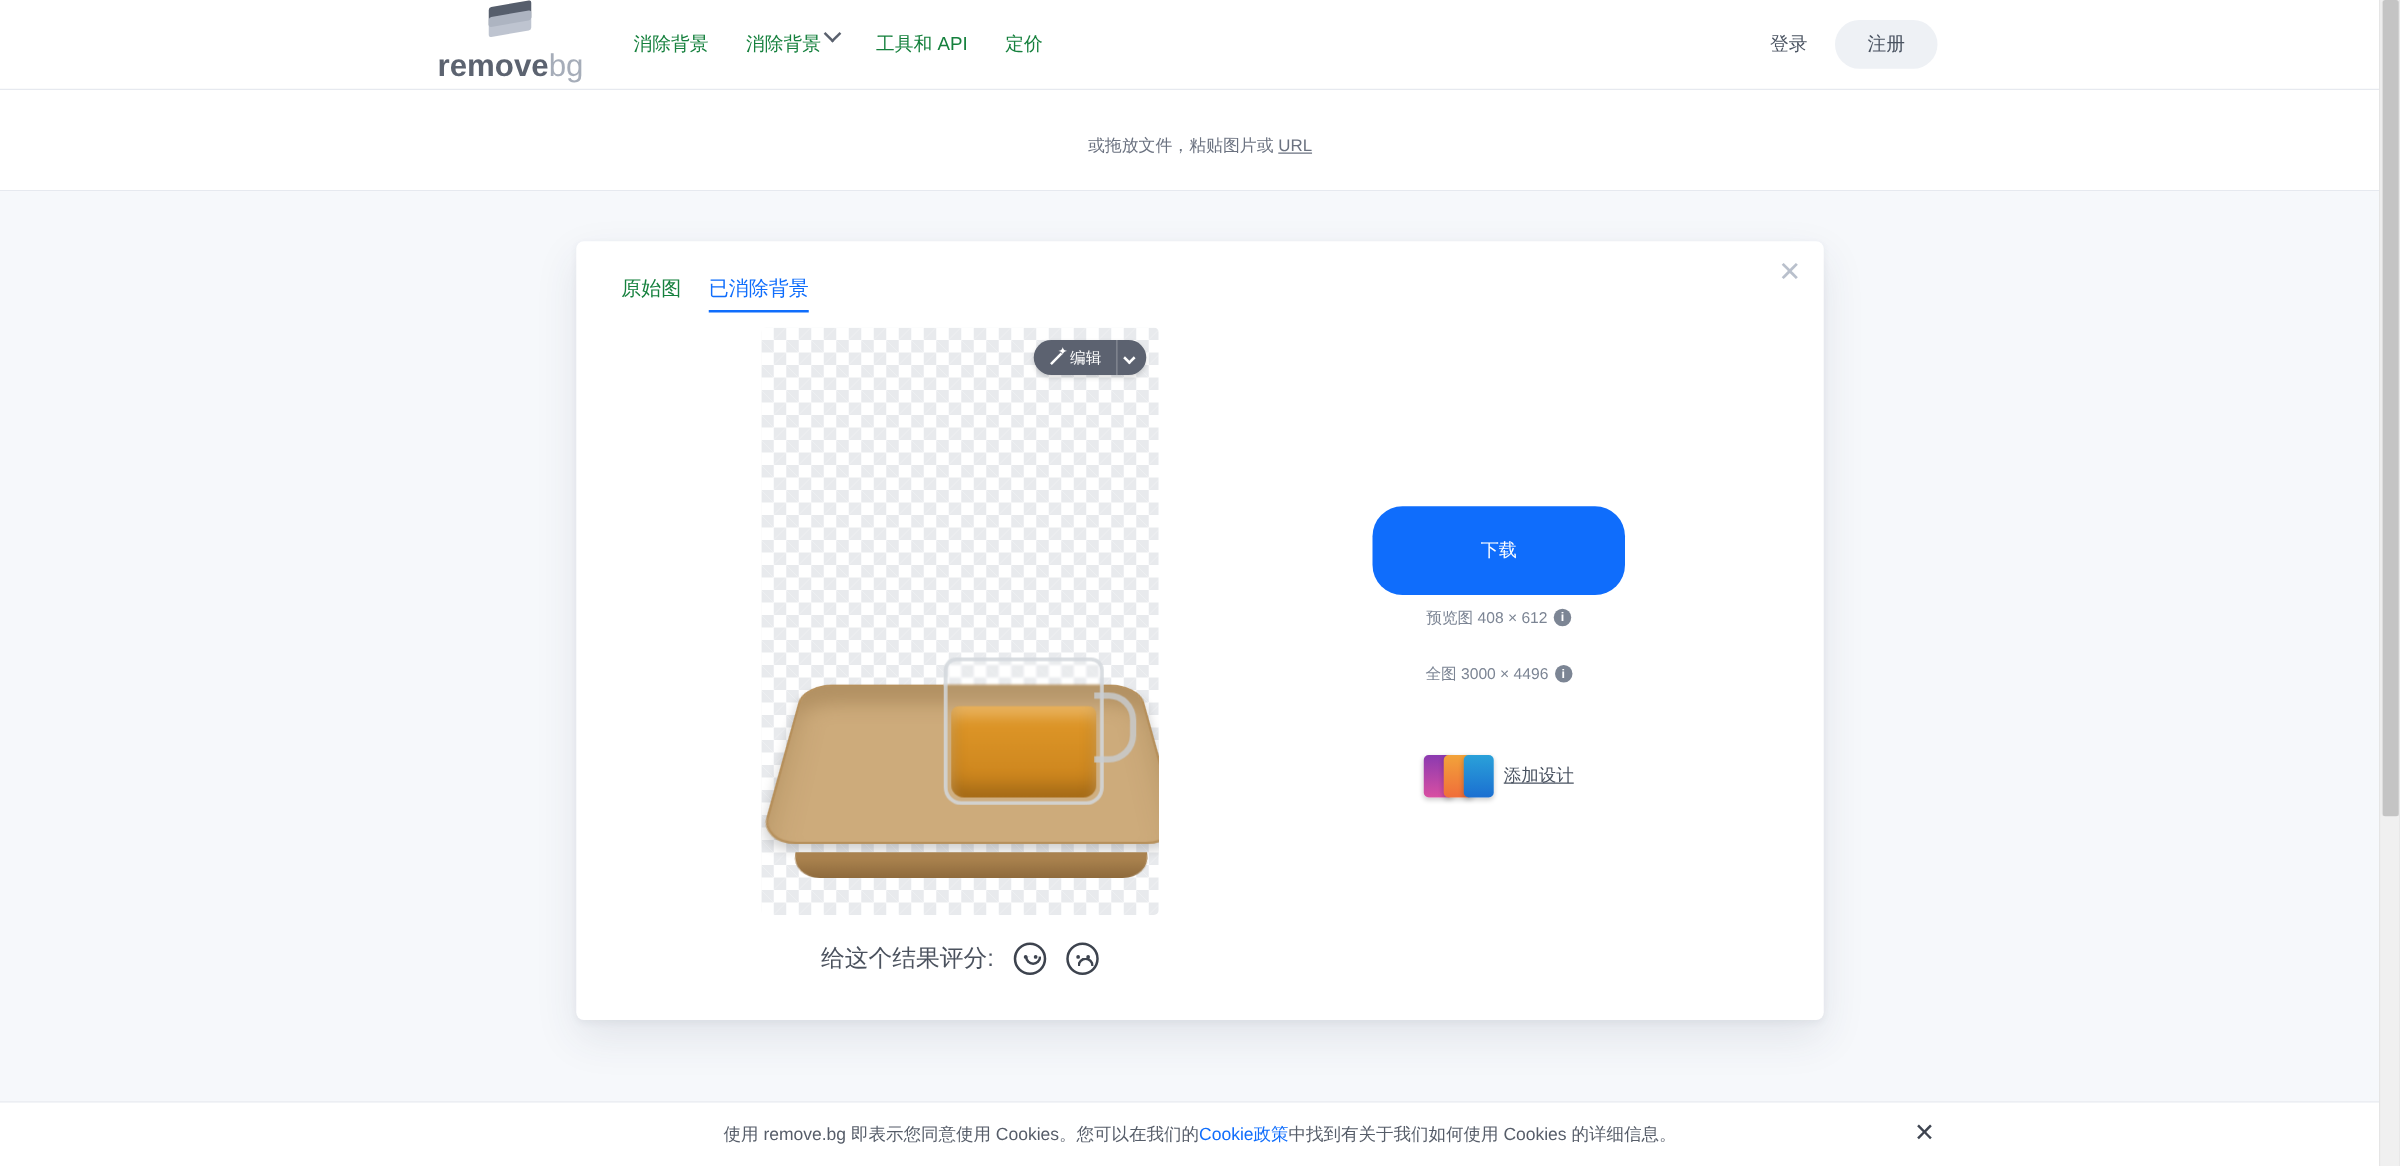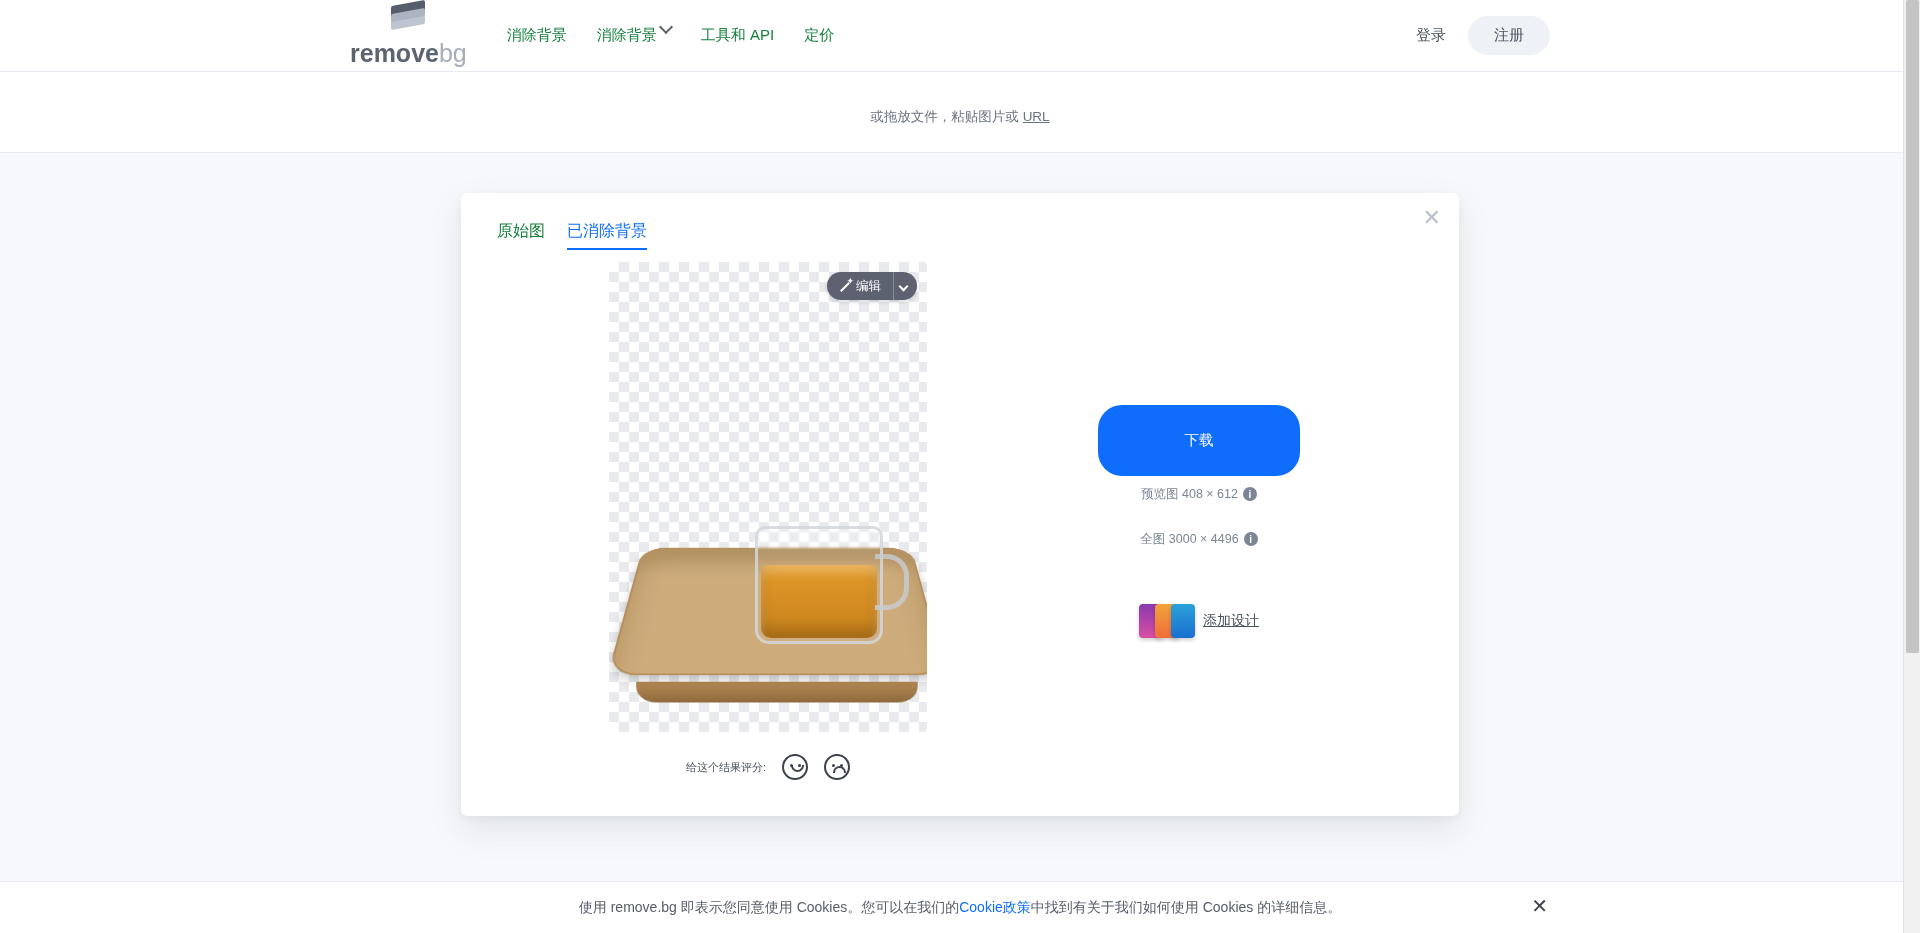--- a/index.html
+++ b/index.html
@@ -140,21 +140,21 @@
     font-size:12.5px;cursor:pointer;
     box-shadow:0 2px 4px rgba(0,0,0,.15);
   }
   .edit-pill .seg{padding:0 12px;display:flex;align-items:center;gap:5px;}
   .edit-pill .sep{width:1px;height:100%;background:rgba(255,255,255,.28);}
   .wand{width:12px;height:12px;position:relative;}
   .wand::before{content:"";position:absolute;left:0;top:6px;width:12px;height:2px;background:#fff;transform:rotate(-45deg);}
   .wand::after{content:"✦";position:absolute;right:-3px;top:-4px;font-size:9px;color:#fff;}
   .chev-sm{width:7px;height:7px;border-right:2px solid #fff;border-bottom:2px solid #fff;transform:rotate(45deg);margin:0 10px 0 6px;}
 
-  .rating{display:flex;align-items:center;gap:16px;margin-top:22px;color:#4b525e;font-size:11px;}
+  .rating{display:flex;gap:16px;margin-top:22px;color:#4b525e;font-size:19px;}
   .face{width:26px;height:26px;border:2px solid #3d434e;border-radius:50%;position:relative;cursor:pointer;}
   .face::before,.face::after{content:"";position:absolute;background:#3d434e;}
   .face::before{top:8px;left:6px;width:3px;height:3px;border-radius:50%;box-shadow:8px 0 0 #3d434e;}
   .face.happy::after{bottom:6px;left:7px;width:9px;height:5px;border:2px solid #3d434e;border-top:none;border-radius:0 0 10px 10px;background:transparent;}
   .face.sad::after{bottom:5px;left:7px;width:9px;height:5px;border:2px solid #3d434e;border-bottom:none;border-radius:10px 10px 0 0;background:transparent;}
 
   .action-col{flex:1;display:flex;flex-direction:column;align-items:center;justify-content:center;gap:10px;}
   .btn{width:202px;padding:26px 0;border-radius:24px;font-size:14.5px;cursor:pointer;text-align:center;}
   .btn.primary{background:var(--blue);color:#fff;border:none;}
   .btn.outline{background:#fff;color:var(--blue);border:1.5px solid var(--blue);}

